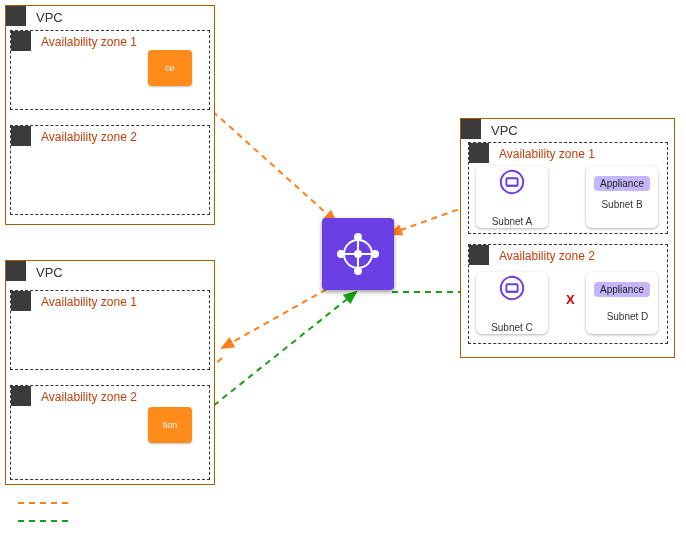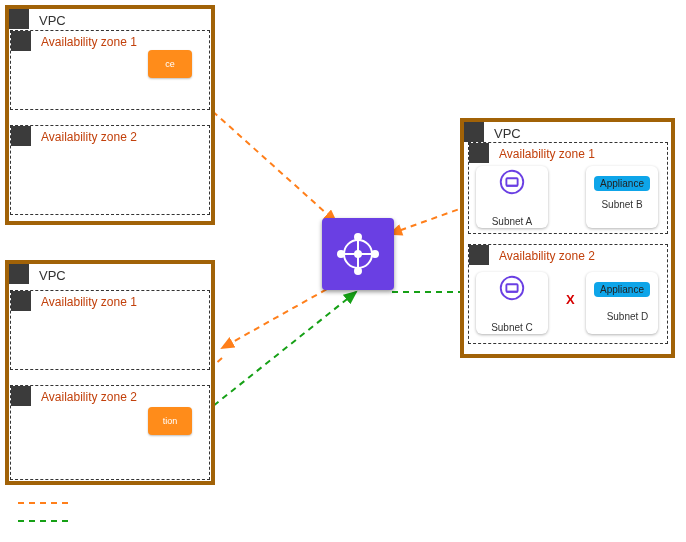--- a/index.html
+++ b/index.html
@@ -19,21 +19,21 @@
     position: absolute;
     top: 0;
     left: 0;
     width: 686px;
     height: 542px;
     pointer-events: none; 
   }
 
   .vpc-box {
     position: absolute;
-    border: 4px solid #a16207;
+    border: 1px solid #a16207;
     background: #fff;
     box-sizing: border-box;
   }
   .vpc-header {
     position: absolute;
     top: 4px;
     left: 30px;
     font-size: 13px;
   }
   .vpc-badge {
@@ -62,21 +62,21 @@
     top: 0;
     left: 0;
     width: 20px;
     height: 20px;
     background: #3b3b3b;
   }
 
   .instance {
     position: absolute;
     width: 44px;
-    height: 28px;
+    height: 36px;
     background: #ff8c1a;
     border-radius: 4px;
     display: flex;
     align-items: center;
     justify-content: center;
     color: #fff;
     font-size: 9px;
     box-shadow: 0 1px 2px rgba(0,0,0,0.25);
   }
 
@@ -96,21 +96,21 @@
   .subnet-card .label {
     font-size: 10px;
     margin-top: 16px;
   }
   .subnet-card svg {
     width: 30px;
     height: 30px;
   }
 
   .appliance-pill {
-    background: #0ea5e9;
+    background: #c4b5fd;
     color: #222;
     font-size: 10px;
     padding: 2px 6px;
     border-radius: 4px;
     display: inline-block;
     margin-top: 10px;
   }
 
   .tgw {
     position: absolute;

